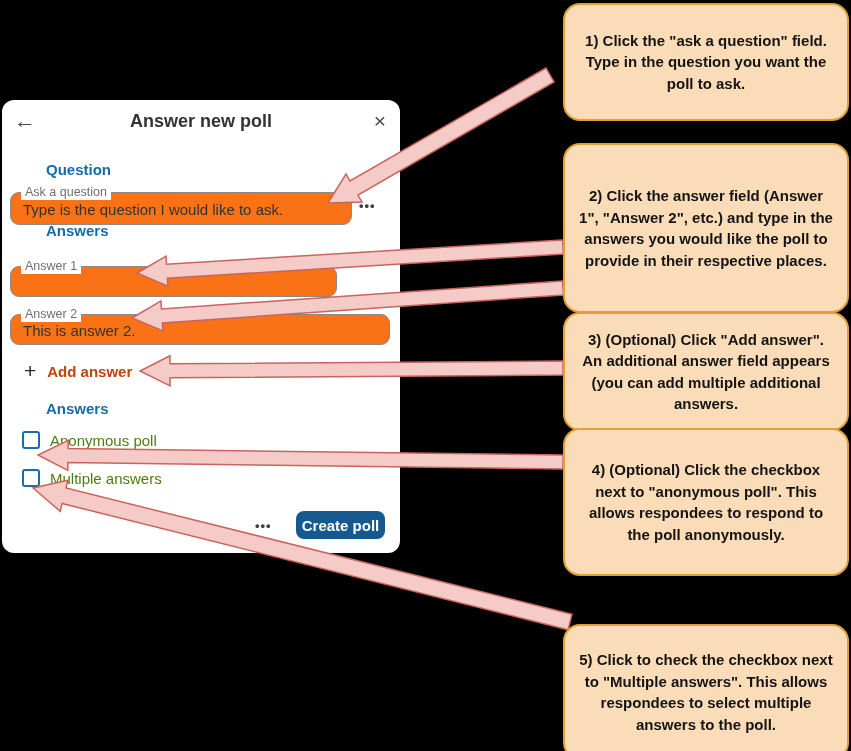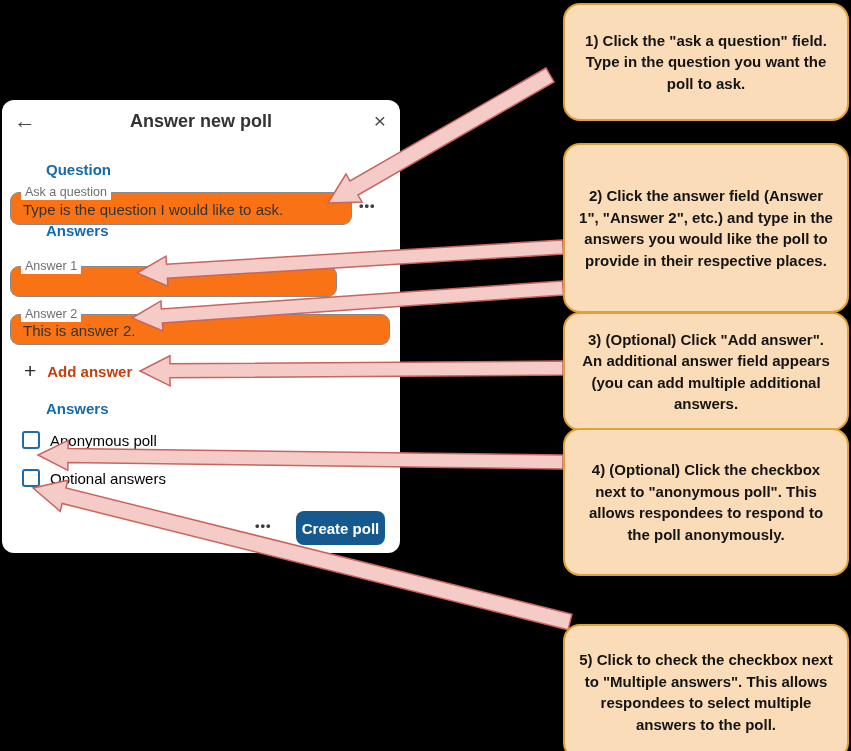--- a/index.html
+++ b/index.html
@@ -86,24 +86,24 @@
 
   .check-row{
     position:absolute;left:20px;display:flex;align-items:center;gap:10px;
   }
   .cr-1{top:331px;}
   .cr-2{top:369px;}
   .checkbox{
     width:18px;height:18px;border:2px solid var(--checkbox-border);
     border-radius:3px;background:#fff;cursor:pointer;flex:none;
   }
-  .check-row .cb-label{font-size:15px;color:#000000;}
+  .check-row .cb-label{font-size:15px;color:#4d7c0f;}
 
   .create-btn{
-    position:absolute;left:294px;top:411px;width:89px;height:34px;
+    position:absolute;left:294px;top:411px;width:89px;height:28px;
     background:var(--button-bg);color:var(--button-text);border:none;
     border-radius:8px;font-size:15px;font-weight:bold;cursor:pointer;
     font-family:inherit;
   }
 
   
   .arrows-svg{position:absolute;left:0;top:0;z-index:2;pointer-events:none;}
   .arrows-svg polygon{fill:var(--arrow-fill);stroke:var(--arrow-stroke);stroke-width:1.5;}
 
   
@@ -155,21 +155,21 @@
 
   <div class="section-heading h-settings">Answers</div>
 
   <div class="check-row cr-1">
     <span class="checkbox"></span>
     <span class="cb-label">Anonymous poll</span>
   </div>
 
   <div class="check-row cr-2">
     <span class="checkbox"></span>
-    <span class="cb-label">Optional answers</span>
+    <span class="cb-label">Multiple answers</span>
   </div>
 
   <span class="dots dots-footer">•••</span>
   <button class="create-btn">Create poll</button>
 </div>
 
 <svg class="arrows-svg" width="851" height="751" viewBox="0 0 851 751">
   <polygon points="546,68 350,181 346,174 328,203 362,202 358,195 554,82"></polygon>
   <polygon points="562.6,240 166.5,264.2 166,256.2 137,273 167.9,286.1 167.4,278.2 563.4,254"></polygon>
   <polygon points="562.5,281 161.4,308.9 160.9,300.9 132,318 163,330.9 162.4,322.9 563.5,295"></polygon>

